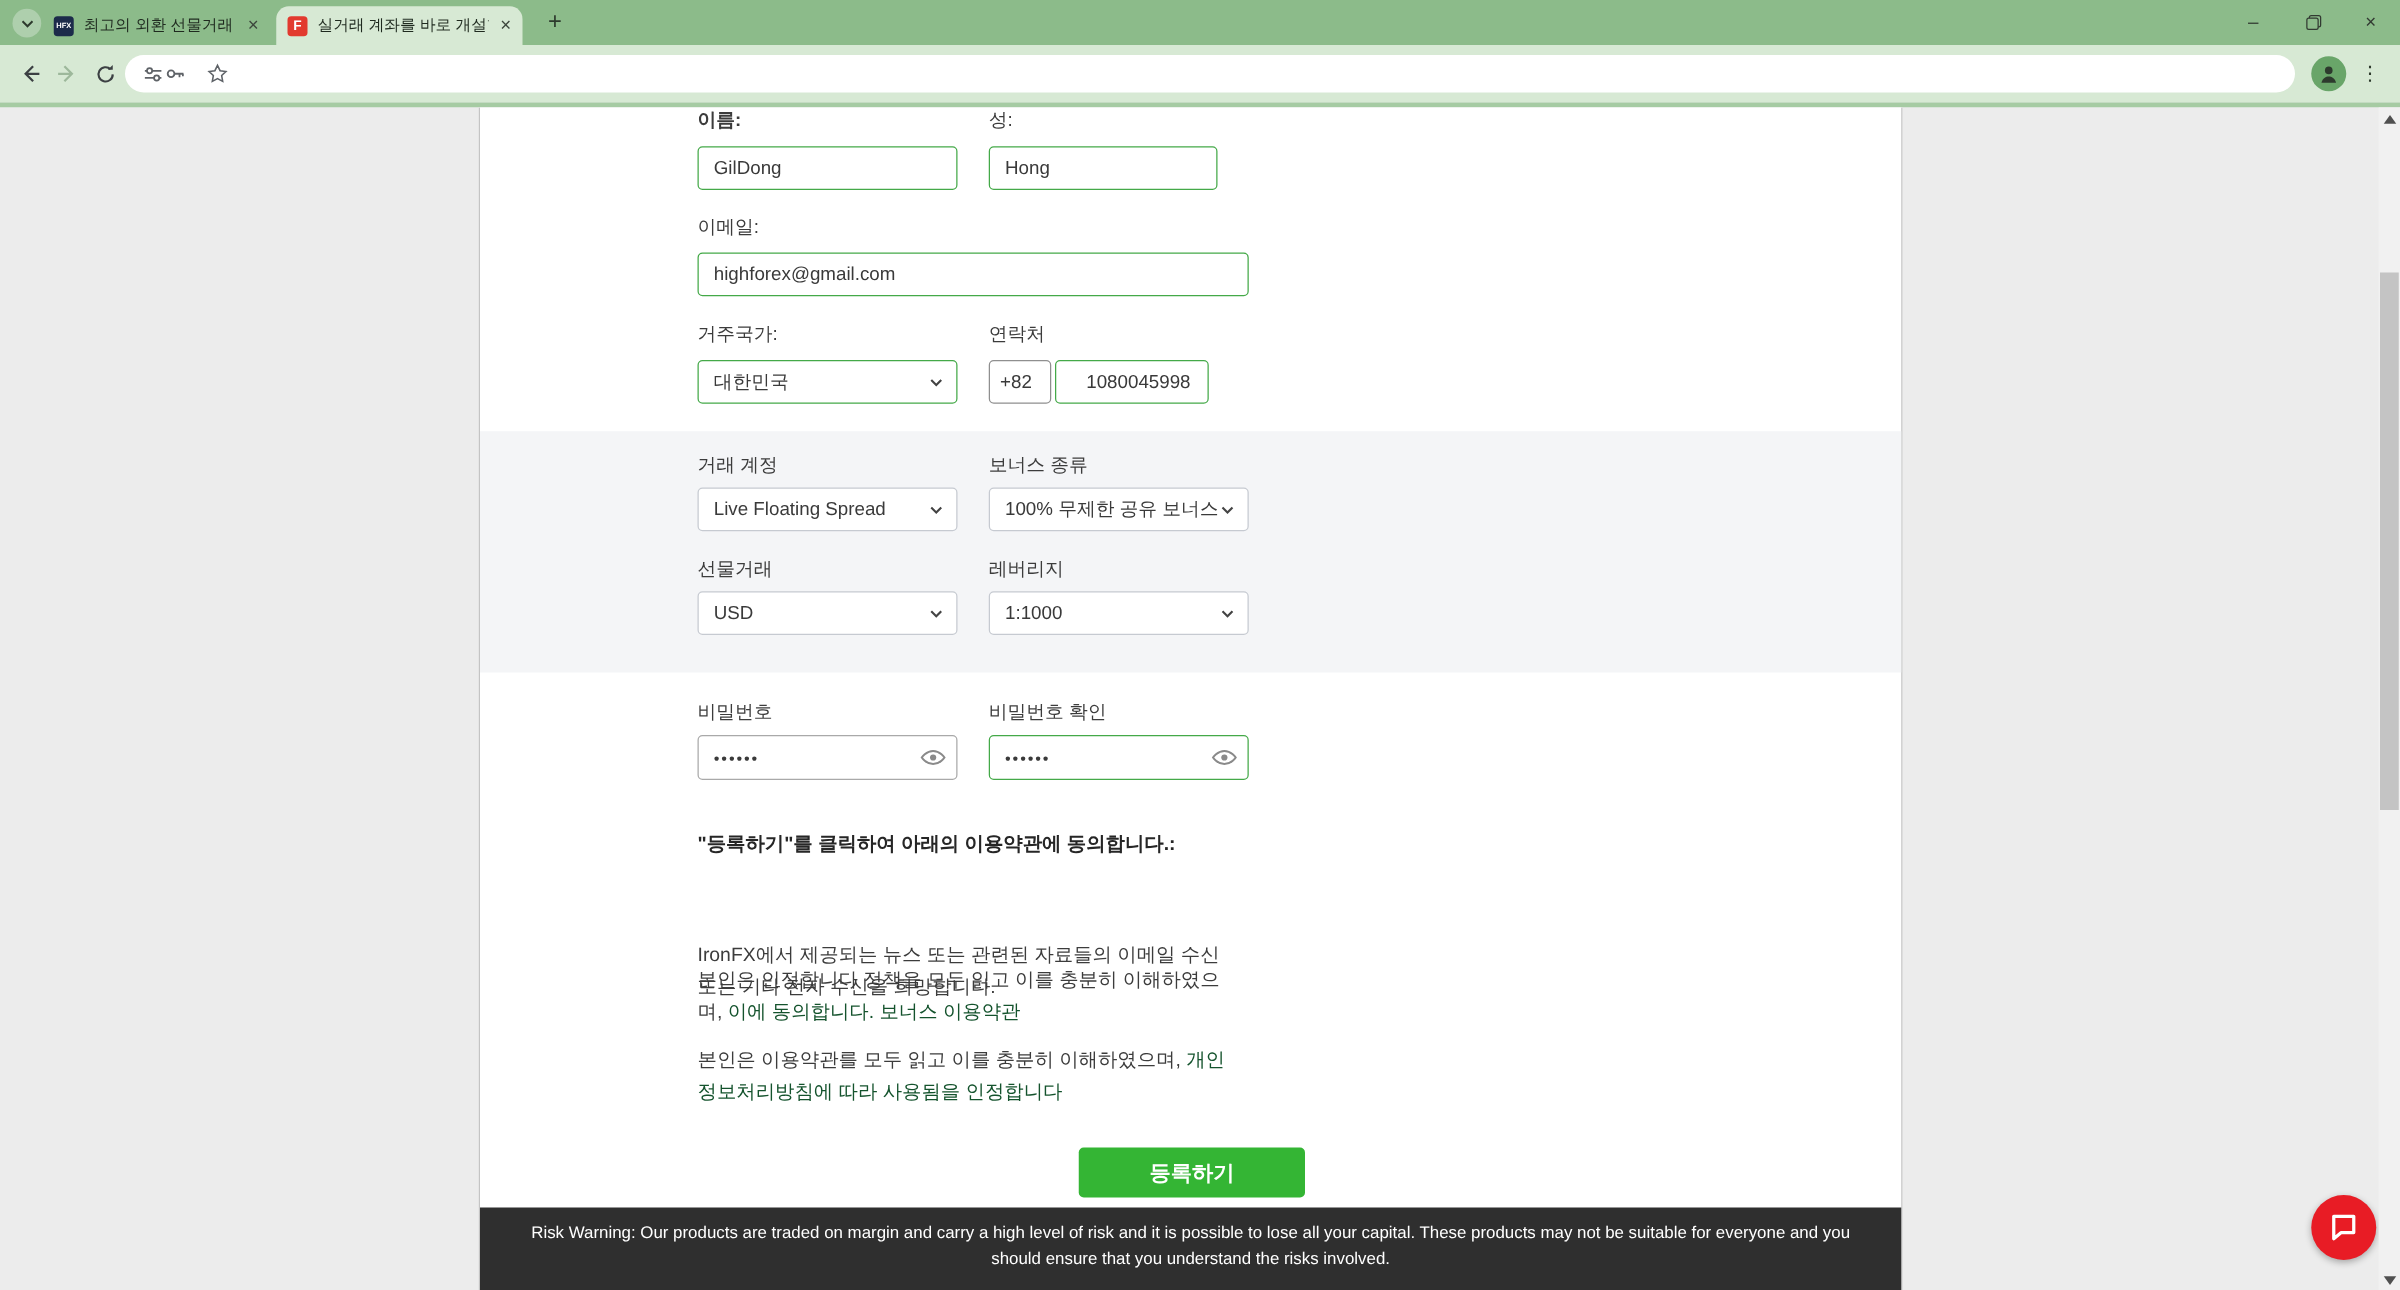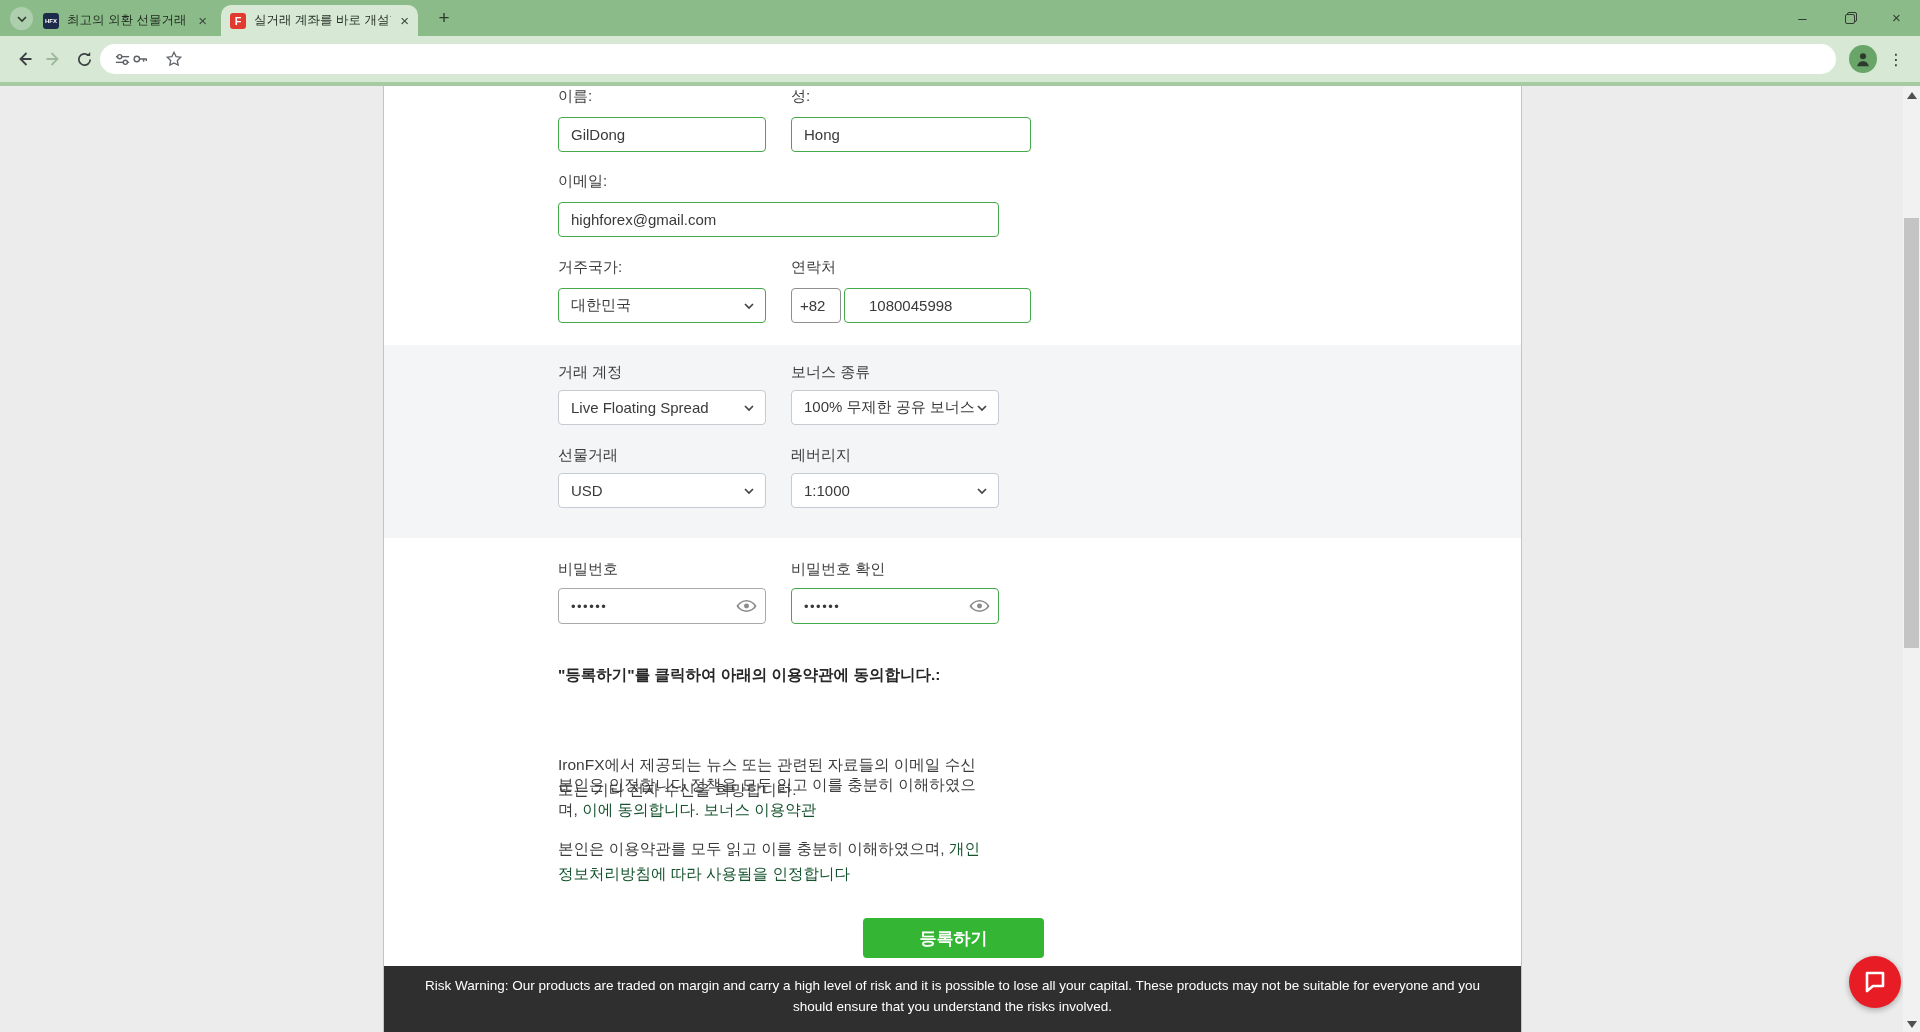--- a/index.html
+++ b/index.html
@@ -164,38 +164,38 @@
         </svg>
     </div>
     <div class="kebab">⋮</div>
   </div>
 
   <div class="accent-line"></div>
 
   <div class="page">
     <div class="column">
 
-      <div class="flabel" style="left:174px;top:1px;">이름:</div>
+      <div class="flabel" style="left:174px;top:1px;font-weight:bold;">이름:</div>
       <div class="flabel" style="left:407px;top:1px;">성:</div>
       <input class="tinput" style="left: 174px; top: 31px; width: 208px;" value="GilDong">
-      <input class="tinput" style="left: 407px; top: 31px; width: 240px;" value="Hong">
+      <input class="tinput" style="left: 407px; top: 31px; width: 183px;" value="Hong">
 
       <div class="flabel" style="left:174px;top:86px;">이메일:</div>
       <input class="tinput" style="left: 174px; top: 116px; width: 441px;" value="highforex@gmail.com">
 
       <div class="flabel" style="left:174px;top:172px;">거주국가:</div>
       <div class="flabel" style="left:407px;top:172px;">연락처</div>
       <div class="sel" style="left:174px;top:202px;width:208px;">
         <span>대한민국</span>
         <svg width="12" height="12" viewBox="0 0 12 12">
             <path d="M2 4l4 4 4-4" fill="none" stroke="#444" stroke-width="1.7"></path>
           </svg>
       </div>
       <input class="tinput grayb" style="left: 407px; top: 202px; width: 50px; padding: 0px 8px;" value="+82">
-      <input class="tinput" style="left: 460px; top: 202px; width: 187px; padding-left: 24px;" value="1080045998">
+      <input class="tinput" style="left: 460px; top: 202px; width: 123px; padding-left: 24px;" value="1080045998">
 
       <div class="graysection"></div>
 
       <div class="flabel" style="left:174px;top:277px;">거래 계정</div>
       <div class="flabel" style="left:407px;top:277px;">보너스 종류</div>
       <div class="sel grayb" style="left:174px;top:304px;width:208px;">
         <span>Live Floating Spread</span>
         <svg width="12" height="12" viewBox="0 0 12 12">
             <path d="M2 4l4 4 4-4" fill="none" stroke="#444" stroke-width="1.7"></path>
           </svg>

